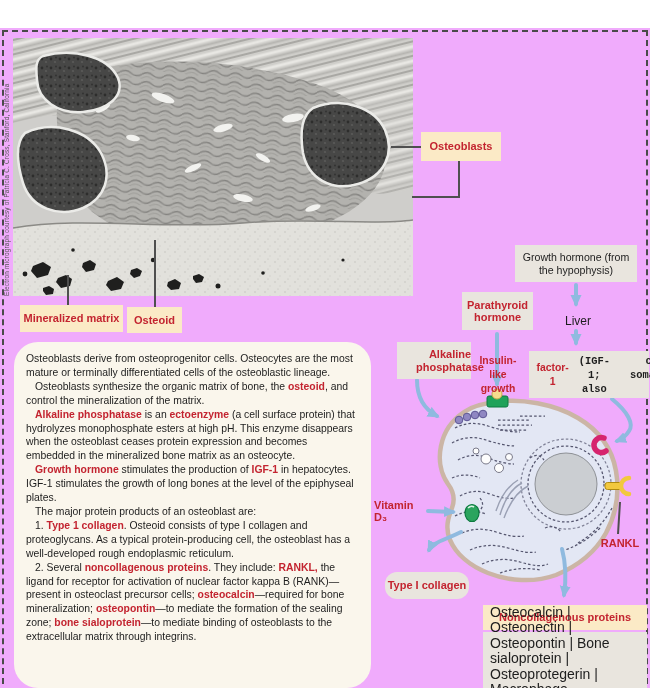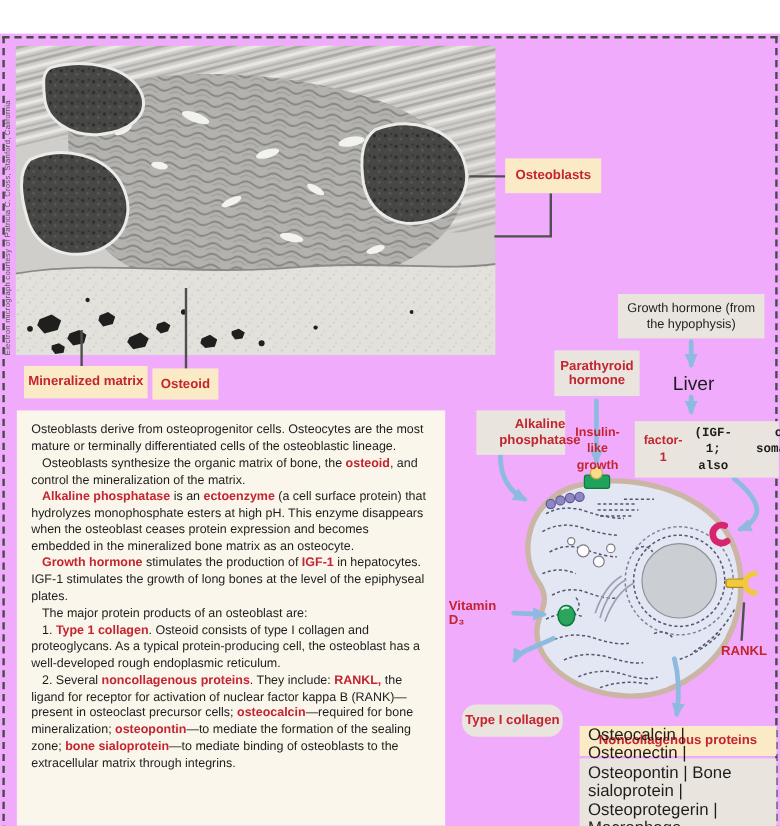--- a/index.html
+++ b/index.html
@@ -26,36 +26,36 @@
     text-align:center;font-weight:bold;color:var(--red);font-size:11px;line-height:12.5px;}
   .lbl.cream{background:var(--cream);}
   .lbl.gray{background:var(--graybox);}
   .lbl.black{color:var(--ink);font-weight:normal;}
 
   #lbl-osteoblasts{left:421px;top:104px;width:80px;height:29px;}
   #lbl-mineralized{left:20px;top:277px;width:103px;height:27px;}
   #lbl-osteoid{left:127px;top:279px;width:55px;height:26px;}
 
   #box-gh{left:515px;top:217px;width:122px;height:37px;font-size:10.6px;line-height:13px;}
-  #lbl-liver{left:558px;top:286px;width:40px;height:14px;font-size:16px;text-align:right;}
+  #lbl-liver{left:558px;top:286px;width:40px;height:14px;font-size:12px;text-align:right;}
   #box-pth{left:462px;top:264px;width:71px;height:38px;}
   #box-alk{left:397px;top:314px;width:74px;height:37px;padding-left:32px;}
   #box-igf{left:529px;top:323px;width:120px;height:47px;font-size:10.4px;line-height:14px;font-weight:bold;gap:10px;}
   #box-igf .rd{color:var(--red);}
   #box-igf span:not(.rd){color:var(--ink);font-family:Liberation Mono, monospace;}
   #lbl-vitd{left:374px;top:476px;width:54px;height:14px;justify-content:flex-start;text-align:left;}
-  #box-type1{left:385px;top:559px;width:84px;height:27px;border-radius:12px;}
+  #box-type1{left:385px;top:544px;width:84px;height:27px;border-radius:12px;}
   #lbl-rankl{left:598px;top:508px;width:44px;height:14px;}
   #box-noncol{left:483px;top:577px;width:164px;height:25px;}
   #box-prots{left:483px;top:604px;width:164px;height:69px;color:var(--ink);font-weight:normal;
     font-size:14px;line-height:15.5px;justify-content:flex-start;text-align:left;padding:3px 7px;}
 
   
   .tpanel{position:absolute;left:14px;top:314px;width:357px;height:346px;background:var(--panel);
-    padding:10px 12px 0 12px;color:var(--ink);font-size:10.4px;line-height:13.9px;overflow:hidden;}
+    padding:10px 12px 0 12px;color:var(--ink);font-size:10.4px;line-height:13.9px;overflow:hidden;border-radius:24px;}
   .tpanel p{margin:0;}
   .tpanel p.ind{text-indent:9px;}
   .rd{color:var(--red);font-weight:bold;}
   .overlay{position:absolute;left:0;top:0;pointer-events:none;}
 </style>
 </head>
 <body>
 
 <div class="page">
   <div class="frame"></div>

